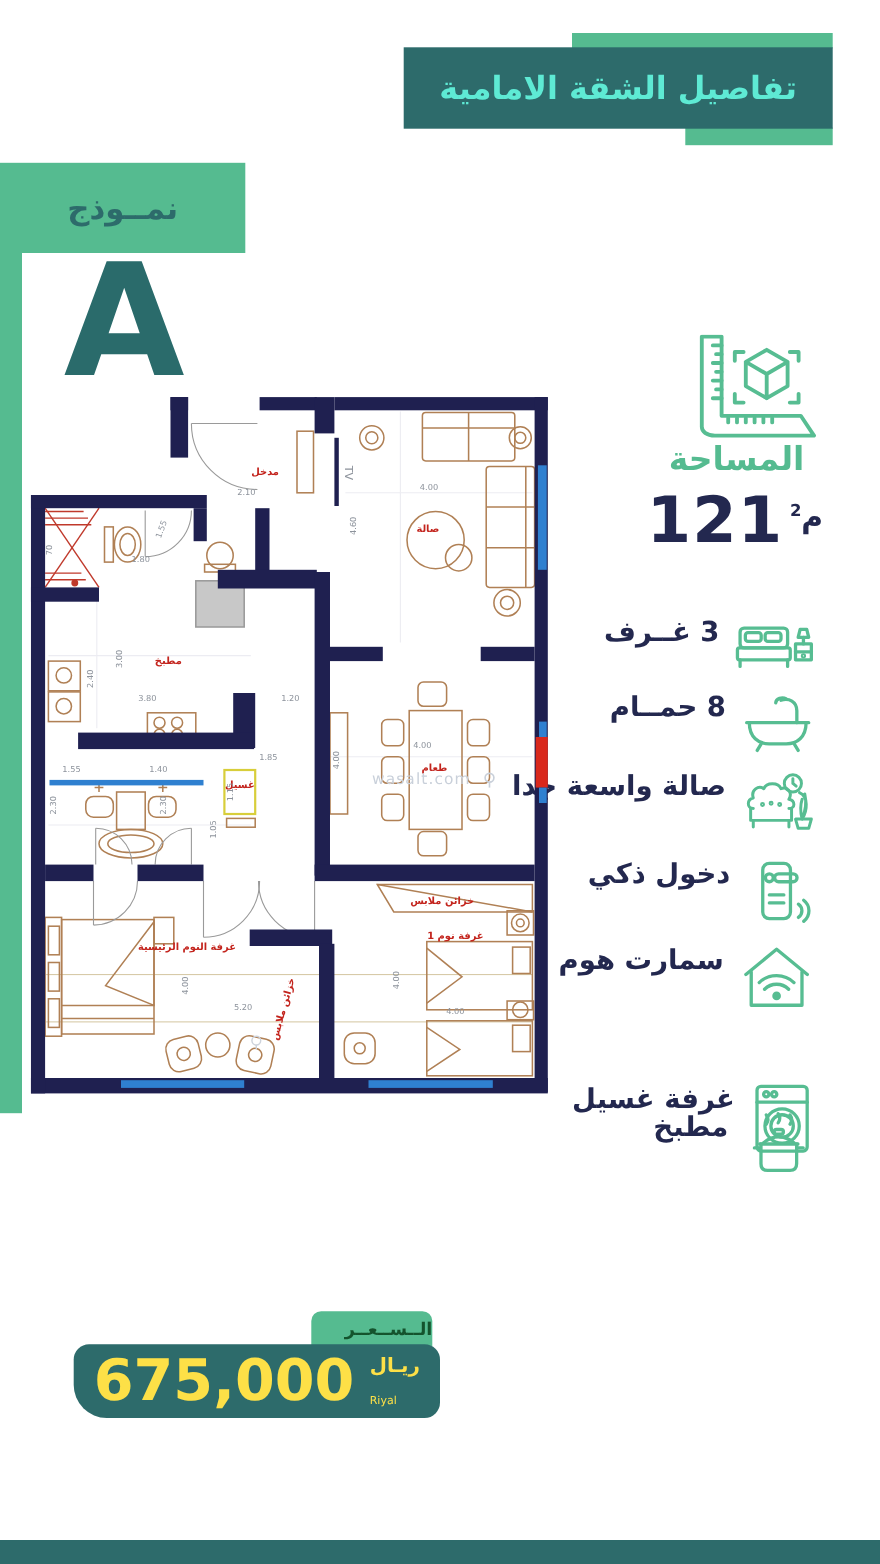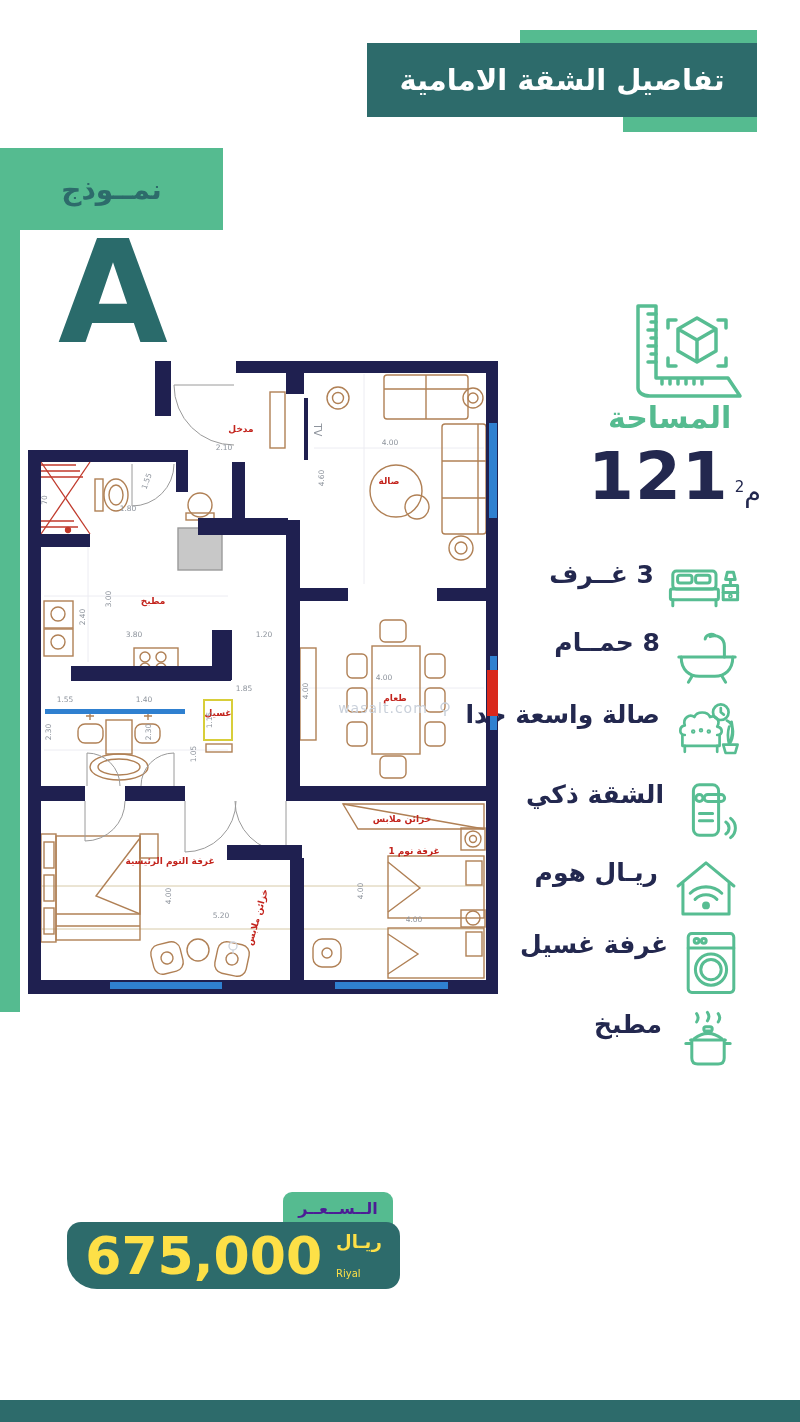--- a/index.html
+++ b/index.html
@@ -4,48 +4,48 @@
 <style>
   html,body{margin:0;padding:0;background:#fff;}
   body{width:800px;height:1422px;position:relative;overflow:hidden;
        font-family:"DejaVu Sans",sans-serif;}
   .abs{position:absolute;}
 
   
   .hdr-accent-top{left:520px;top:30px;width:237px;height:14px;background:var(--green);}
   .hdr-accent-bot{left:623px;top:116px;width:134px;height:16px;background:var(--green);}
   .hdr-banner{left:367px;top:43px;width:390px;height:74px;background:var(--teal);
-              color:#ffffff;font-weight:bold;font-size:29px;display:flex;
+              color:#5eead4;font-weight:bold;font-size:29px;display:flex;
               align-items:center;justify-content:center;direction:rtl;}
 
   
   .model-badge{left:0;top:148px;width:223px;height:82px;background:var(--green);
                display:flex;align-items:center;justify-content:center;}
   .model-badge span{color:var(--teal);font-weight:bold;font-size:28px;direction:rtl;}
   .model-letter{left:58px;top:222px;font-size:142px;font-weight:bold;color:#2a6b6b;line-height:1;}
   .side-bar{left:0;top:230px;width:20px;height:782px;background:var(--green);}
 
   
   .area-icon{left:626px;top:304px;}
   .area-label{left:608px;top:400px;width:180px;text-align:left;color:var(--green);
               font-size:30px;font-weight:bold;direction:rtl;}
   .area-value{left:588px;top:444px;width:212px;display:flex;direction:ltr;
               align-items:flex-end;justify-content:flex-start;color:var(--navy);}
-  .area-value .num{font-size:66px;font-weight:bold;line-height:1;letter-spacing:1px;}
-  .area-value .unit{font-size:27px;font-weight:normal;margin-left:6px;margin-bottom:2px;direction:rtl;}
+  .area-value .num{font-size:58px;font-weight:bold;line-height:1;letter-spacing:1px;}
+  .area-value .unit{font-size:27px;font-weight:bold;margin-left:6px;margin-bottom:16px;direction:rtl;}
   .area-value .unit sup{font-size:15px;}
 
   .feature{position:absolute;right:60px;display:flex;gap:14px;direction:ltr;}
   .feature .flabel{color:var(--navy);font-weight:bold;font-size:25px;direction:rtl;white-space:nowrap;}
   .feature .ficon{flex:0 0 auto;display:flex;align-items:center;justify-content:center;}
 
   
   .price-tab{left:283px;top:1192px;width:110px;height:32px;background:var(--green);
-             border-radius:9px 9px 0 0;color:#4c1d95;font-size:16px;font-weight:bold;
-             display:flex;align-items:center;justify-content:center;direction:rtl;}
+             border-radius:9px 9px 0 0;color:#14532d;font-size:16px;font-weight:bold;
+             display:flex;align-items:center;direction:rtl;}
   .price-box{left:67px;top:1222px;width:333px;height:67px;background:var(--teal);
              border-radius:14px 14px 14px 30px;display:flex;align-items:center;
              justify-content:center;gap:14px;direction:ltr;color:#fde047;}
   .price-box .pnum{font-size:52px;font-weight:bold;line-height:1;}
   .price-box .pcur{display:flex;flex-direction:column;line-height:1.15;text-align:left;gap:15px;}
   .price-box .pcur .ar{font-size:18px;font-weight:bold;direction:rtl;}
   .price-box .pcur .en{font-size:10px;}
 
   .footer-bar{left:0;top:1400px;width:800px;height:22px;background:var(--teal);}
 
@@ -126,43 +126,43 @@
         <path d="M18 76 v10 M72 76 v10"></path>
       <circle cx="32" cy="52" r="1.5"></circle>
         <circle cx="45" cy="50" r="1.5"></circle>
         <circle cx="58" cy="52" r="1.5"></circle>
       <path d="M88 34 C102 40 100 62 92 74 M92 44 C88 56 90 66 92 74 M96 36 C100 52 96 64 92 74"></path>
       <path d="M82 74 h24 l-4 14 h-16 Z"></path>
     </svg>
   </span>
 </div>
 <div class="abs feature" style="top:780px">
-  <span class="flabel">الشقة ذكي</span>
+  <span class="flabel">دخول ذكي</span>
   <span class="ficon">
     <svg width="62" height="66" viewBox="0 0 100 110" fill="none" stroke="#57bd92" stroke-width="5" stroke-linecap="round" stroke-linejoin="round">
       <rect x="24" y="8" width="42" height="84" rx="10"></rect>
       <circle cx="34" cy="30" r="6"></circle>
         <rect x="42" y="24" width="34" height="12" rx="6"></rect>
       <path d="M34 56 h22 M34 68 h22"></path>
       <path d="M78 70 a12 12 0 0 1 0 20 M86 64 a20 20 0 0 1 0 32"></path>
     </svg>
   </span>
 </div>
 <div class="abs feature" style="top:858px">
-  <span class="flabel">ريـال هوم</span>
+  <span class="flabel">سمارت هوم</span>
   <span class="ficon">
     <svg width="68" height="62" viewBox="0 0 112 102" fill="none" stroke="#57bd92" stroke-width="5" stroke-linecap="round" stroke-linejoin="round">
       <path d="M10 46 L56 8 L102 46"></path>
       <path d="M18 42 V92 H94 V42"></path>
       <path d="M30 58 C44 44 68 44 82 58 M38 68 C48 58 64 58 74 68"></path>
       <circle cx="56" cy="78" r="4" fill="#57bd92"></circle>
     </svg>
   </span>
 </div>
-<div class="abs feature" style="top:930px">
+<div class="abs feature" style="top:984px">
   <span class="flabel">غرفة غسيل</span>
   <span class="ficon">
     <svg width="58" height="66" viewBox="0 0 96 110" fill="none" stroke="#57bd92" stroke-width="5" stroke-linecap="round" stroke-linejoin="round">
       <rect x="10" y="6" width="76" height="98" rx="6"></rect>
       <path d="M10 30 H86"></path>
       <circle cx="24" cy="18" r="4"></circle>
         <circle cx="36" cy="18" r="4"></circle>
       <circle cx="48" cy="66" r="26"></circle>
         <circle cx="48" cy="66" r="17"></circle>
     </svg>

